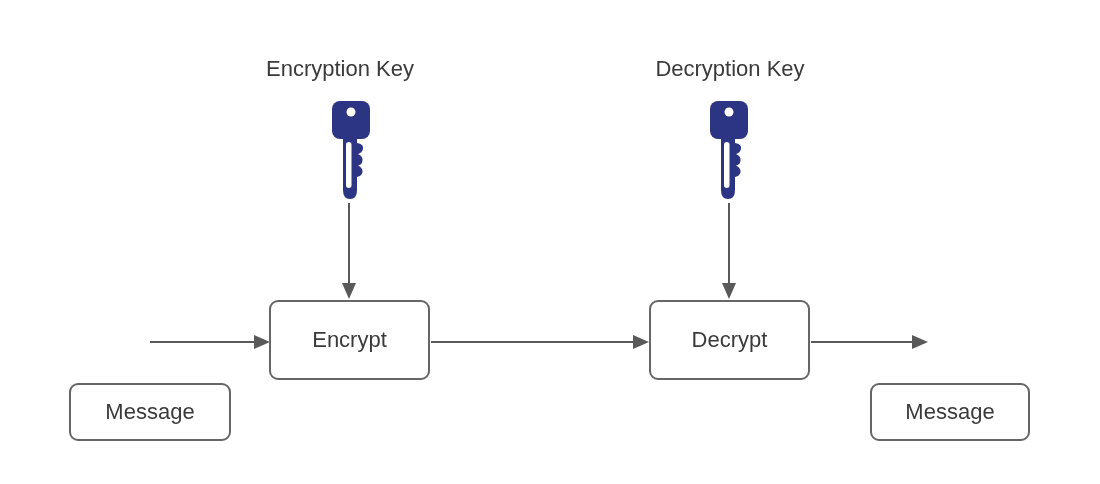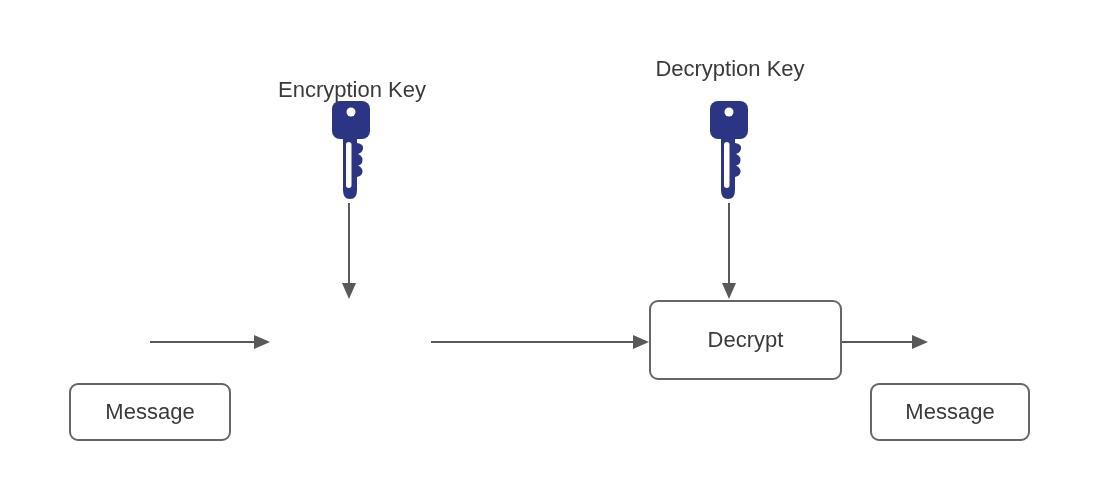--- a/index.html
+++ b/index.html
@@ -44,25 +44,25 @@
     display:flex;
     align-items:center;
     justify-content:center;
     background:#ffffff;
     border:2px solid var(--box-border);
     border-radius:9px;
     font-size:22px;
     color:var(--text);
   }
   .box-encrypt  { left:269px; top:300px; width:161px; height:80px; }
-  .box-decrypt  { left:649px; top:300px; width:193px; height:80px; }
+  .box-decrypt  { left:649px; top:300px; width:161px; height:80px; }
   .box-msg-in   { left:69px;  top:383px; width:162px; height:58px; }
   .box-cipher   { left:459px; top:383px; width:161px; height:58px; }
   .box-msg-out  { left:870px; top:383px; width:160px; height:58px; }
-  .label-enc { left:232px; top:56px;margin-top:21px; }
+  .label-enc { left:220px; top:56px; }
   .label-dec { left:610px; top:56px; }
   .key-enc { left:329px; top:101px; }
   .key-dec { left:707px; top:101px; }
 </style>
 </head>
 <body>
 
 <div class="canvas">
 
   <div class="node-label label-enc">Encryption Key</div>
@@ -97,20 +97,23 @@
     <g>
       <line x1="349" y1="203" x2="349" y2="283"></line>
       <polygon points="342,283 349,299 356,283"></polygon>
     </g>
     <g>
       <line x1="729" y1="203" x2="729" y2="283"></line>
       <polygon points="722,283 729,299 736,283"></polygon>
     </g>
   </svg>
 
+  <div class="box box-encrypt">
+    <span>Encrypt</span>
+  </div>
   <div class="box box-decrypt">
     <span>Decrypt</span>
   </div>
 
   <div class="box box-msg-in">
     <span>Message</span>
   </div>
   <div class="box box-msg-out">
     <span>Message</span>
   </div>

